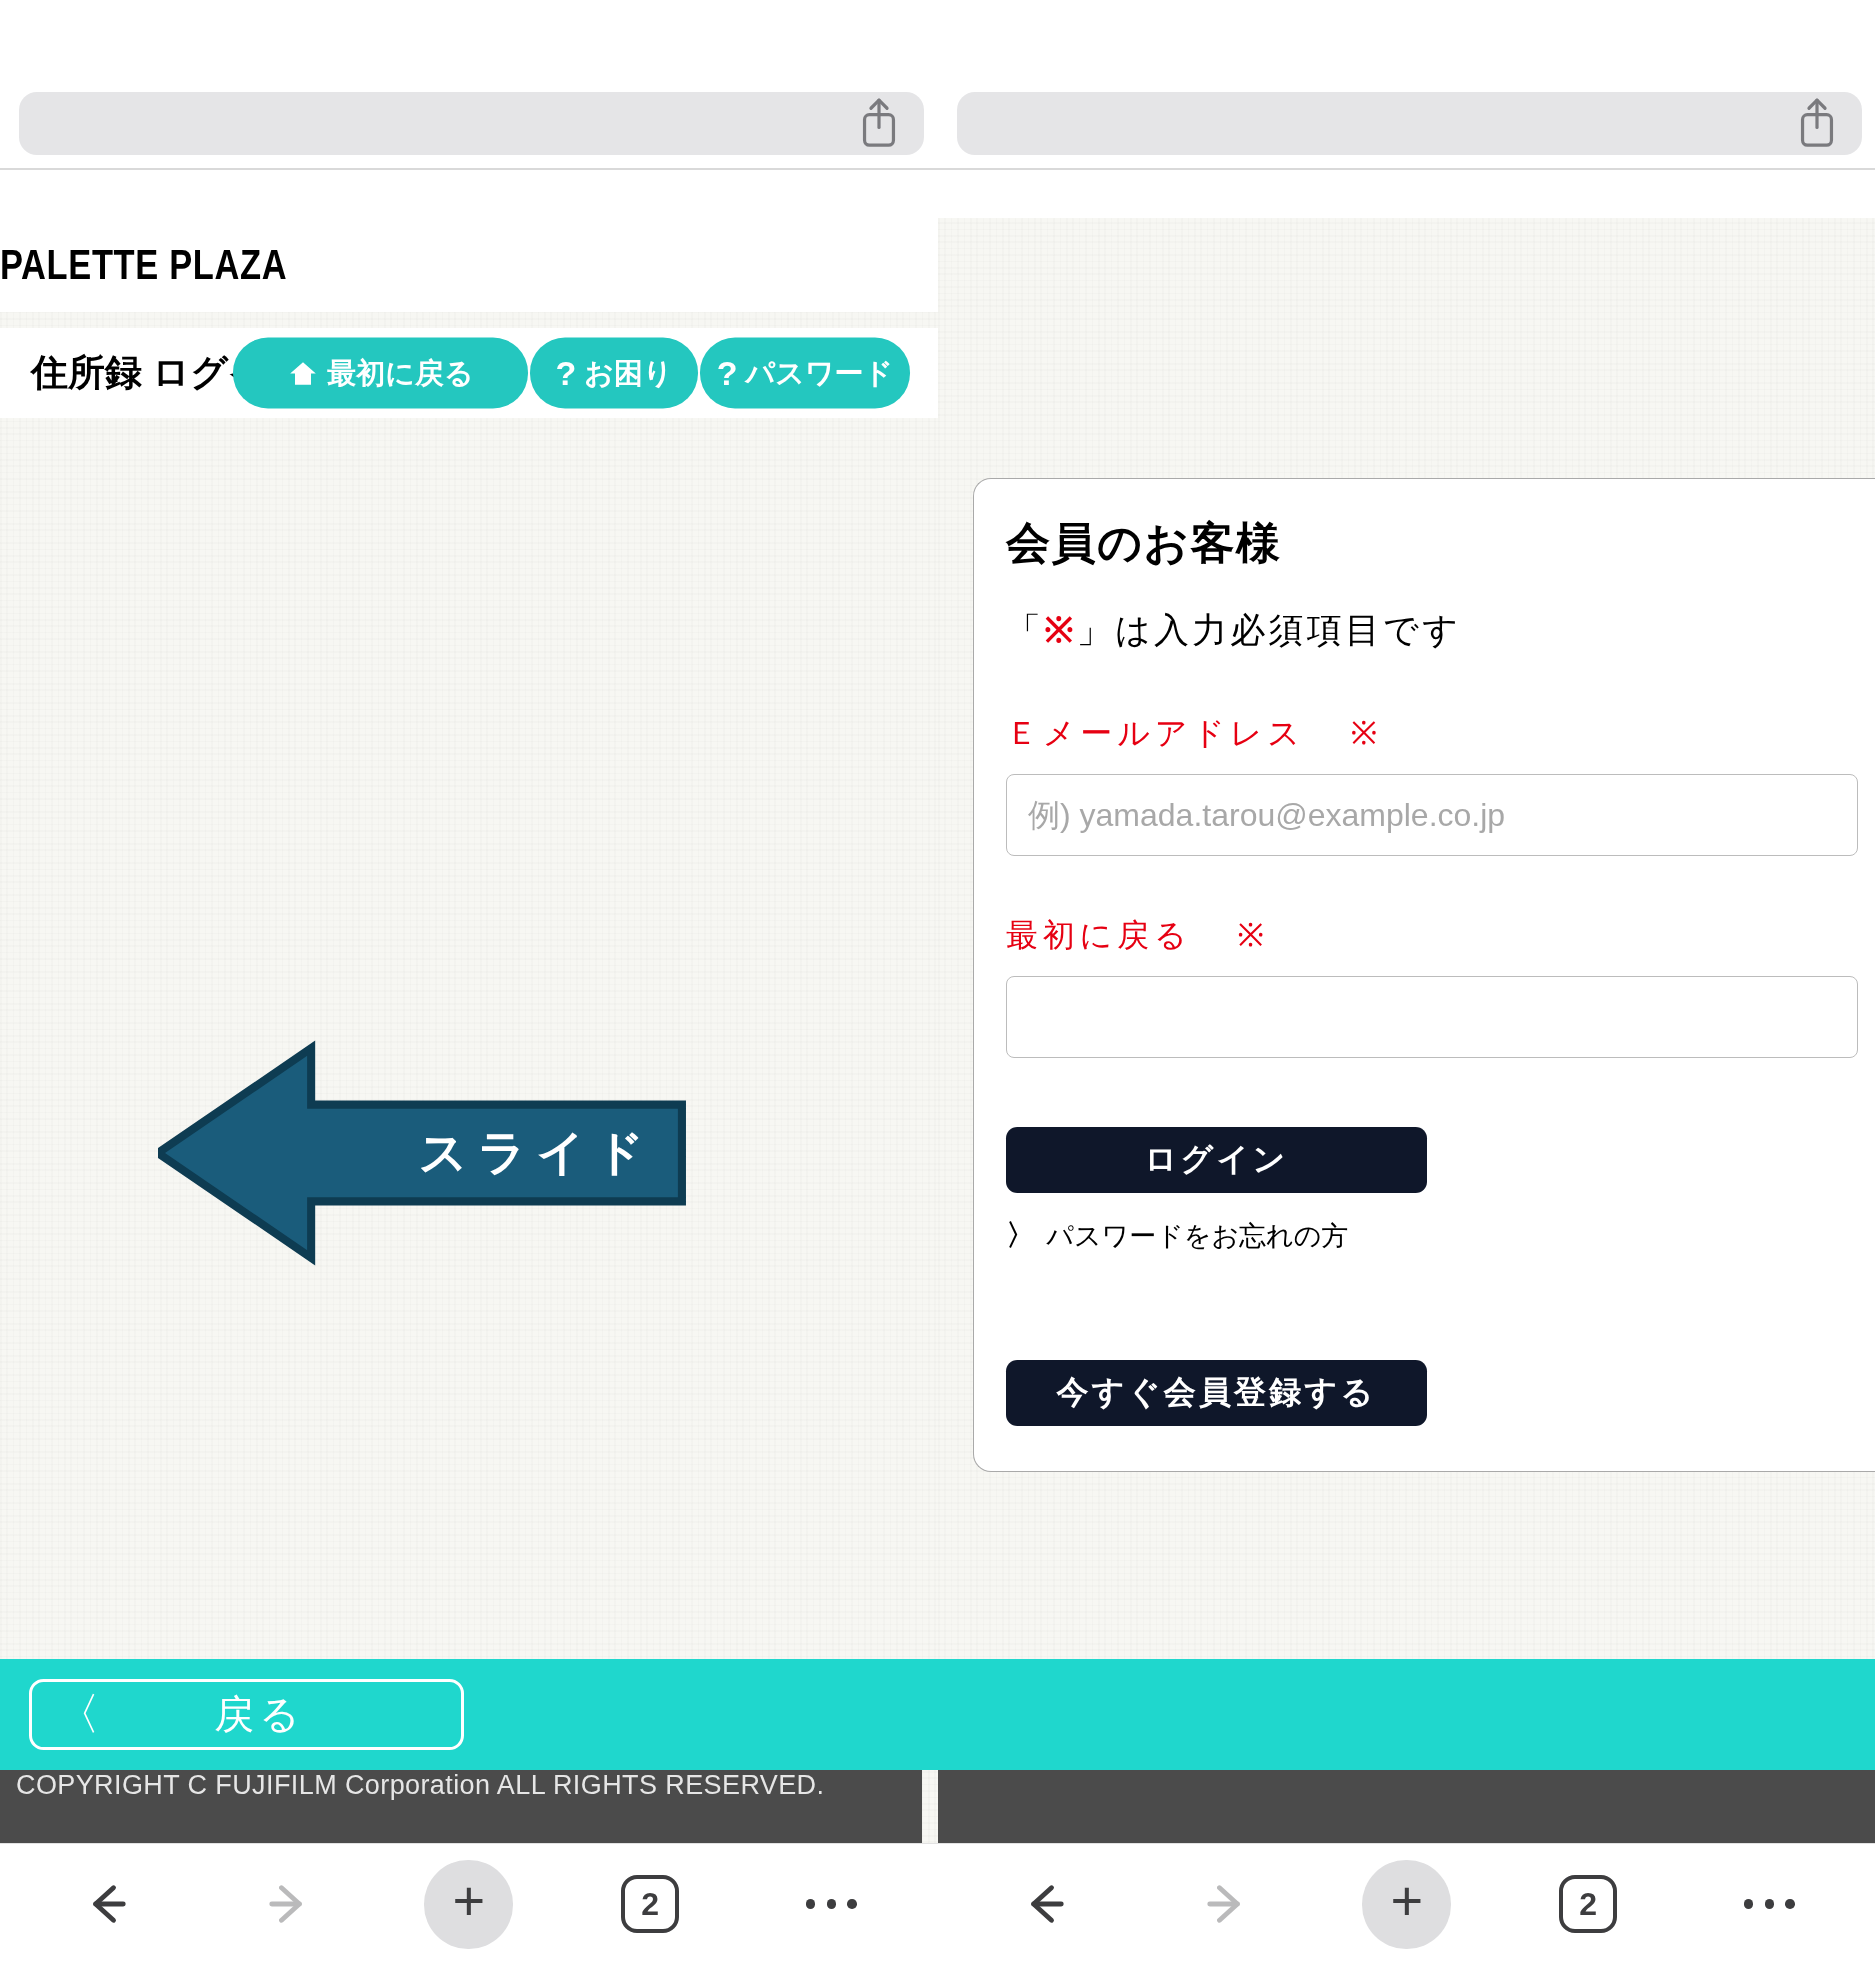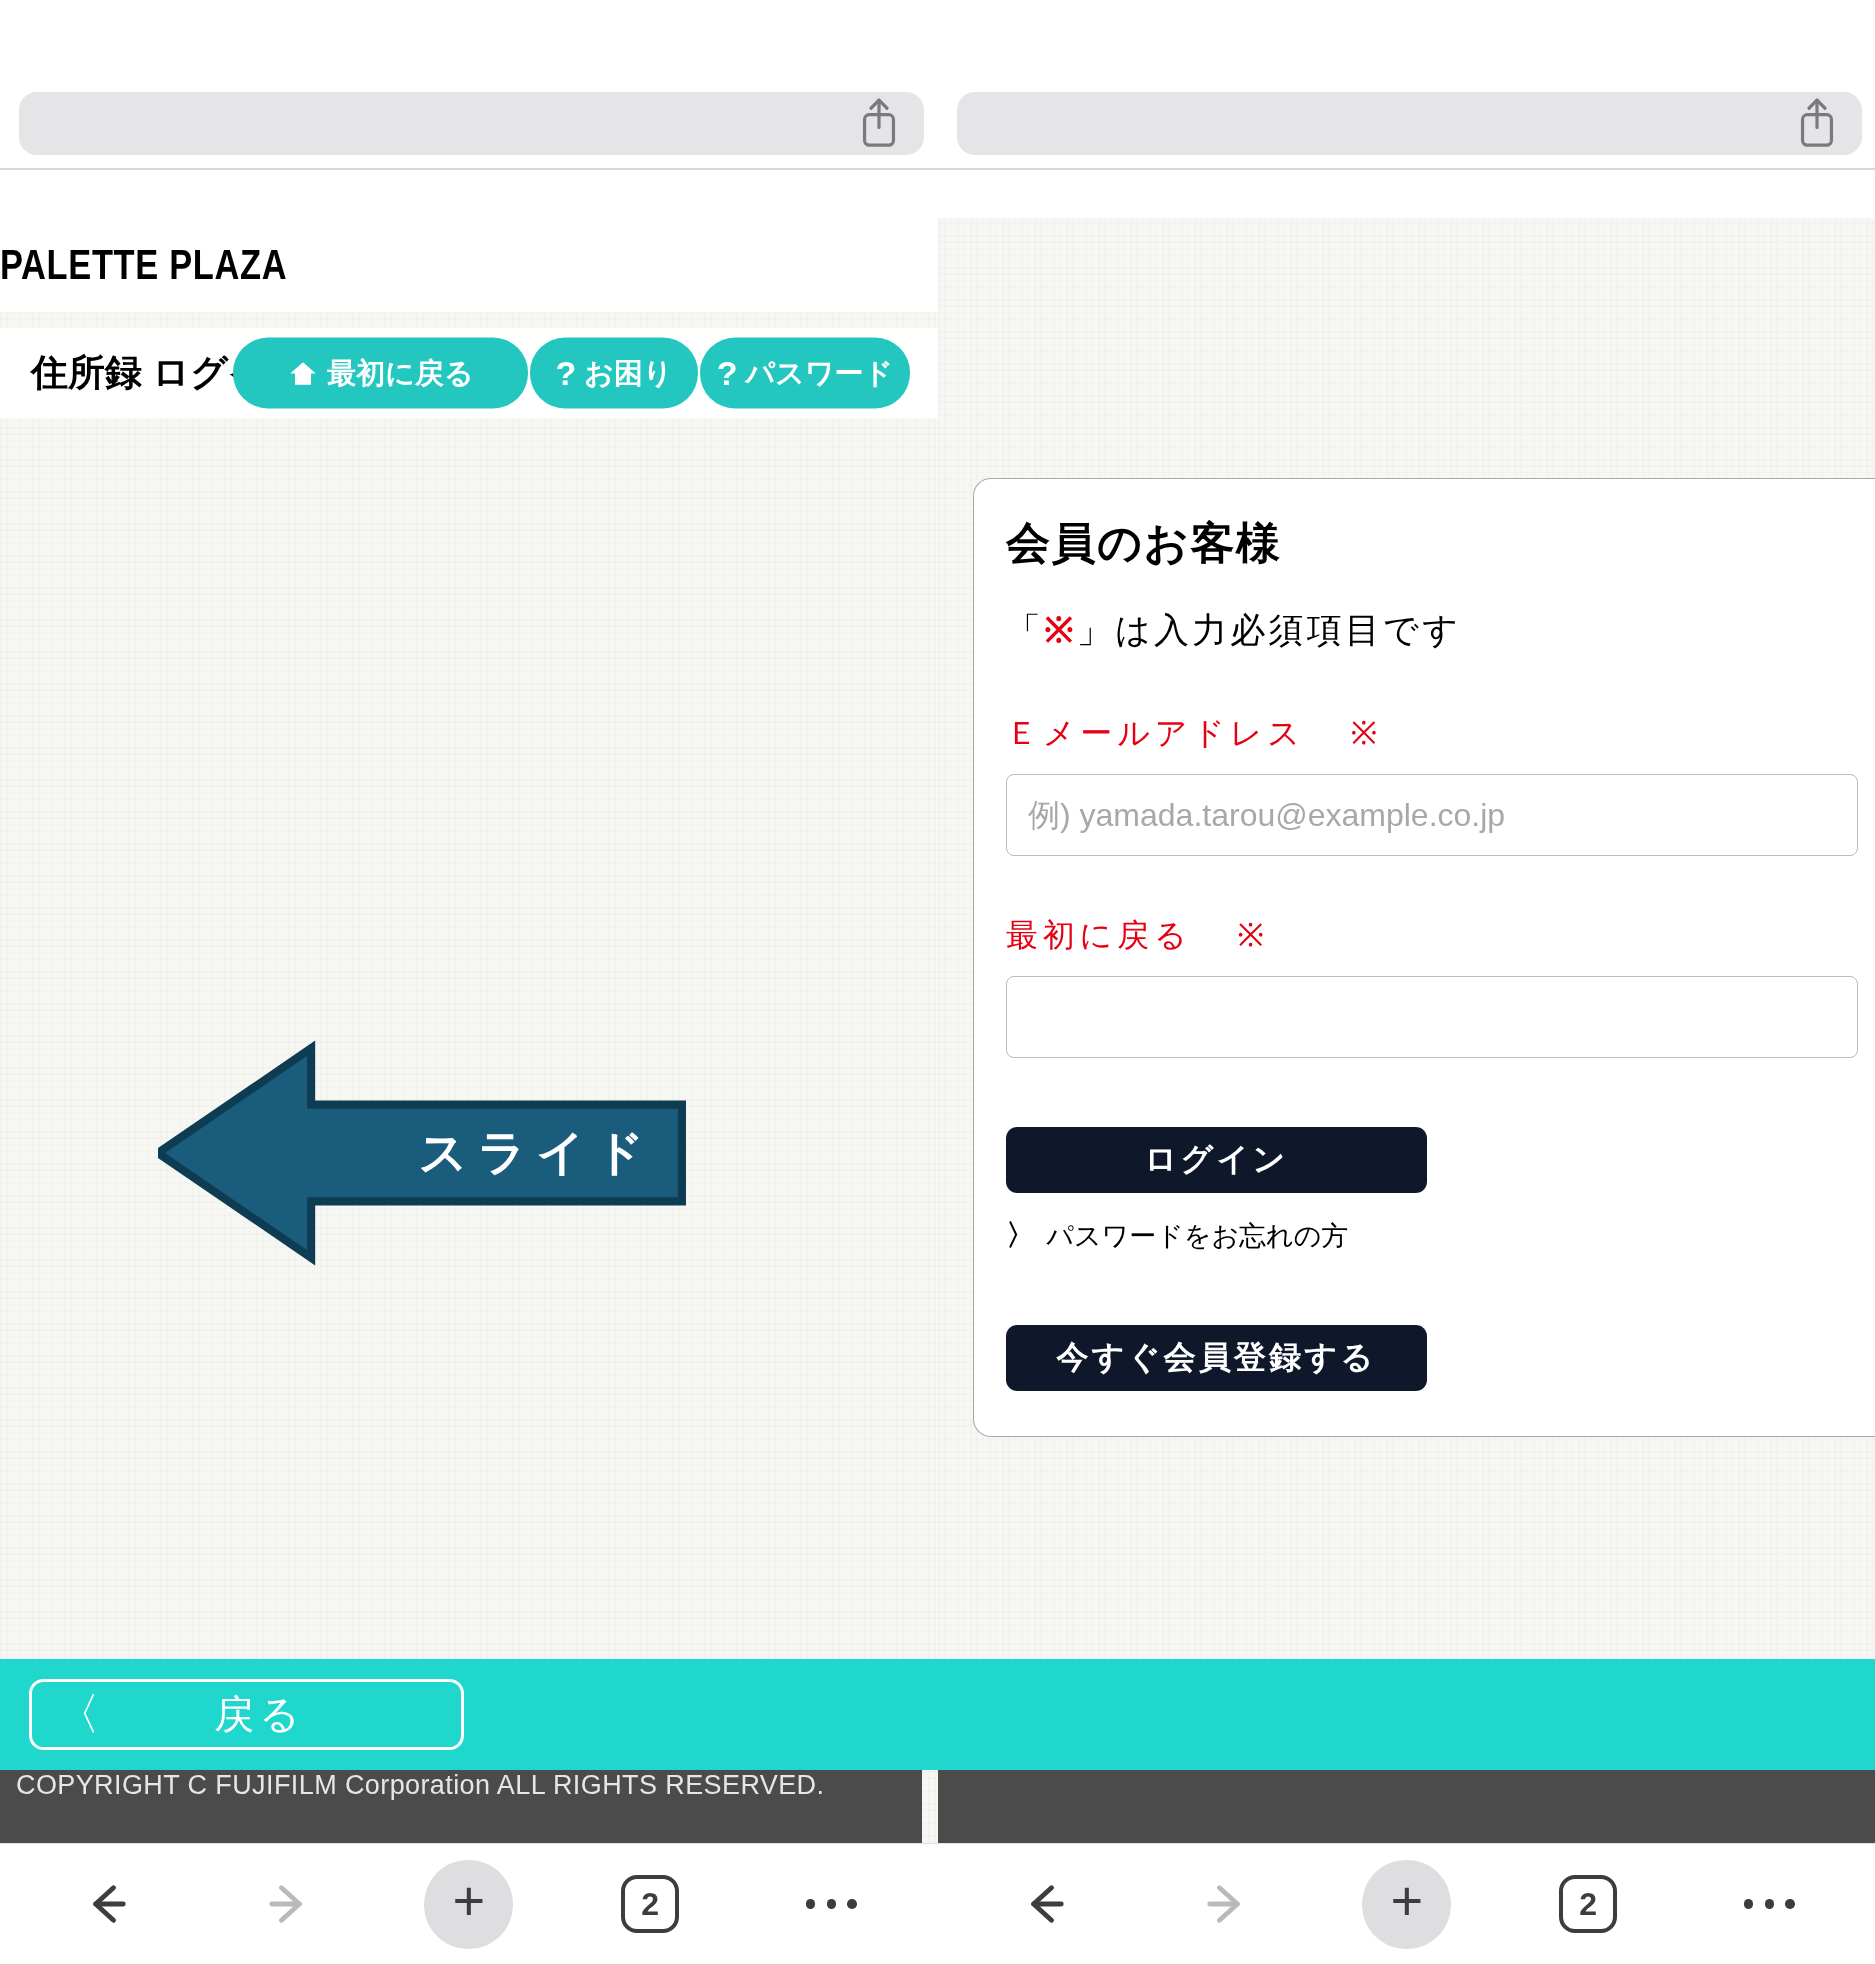--- a/index.html
+++ b/index.html
@@ -225,21 +225,21 @@
     font-size:32px; letter-spacing:3.2px;
     margin-top: 69px;
     font-weight: bold;
   }
   .forgot {
     margin-top: 22.6px;
     display:flex; align-items:center; gap:11.3px;
     font-size:27px; color:#000;
   }
   .forgot .chev { font-weight:900; font-size:29px; }
-  .teal-btn.register { margin-top: 69px; text-align: right; }
+  .teal-btn.register { margin-top: 104px; text-align: right; }
 
   .rp-tealband {
     position:absolute; left:0; right:0; bottom:73px;
     height:111px; background:#1fd7cd;
   }
   .rp-greyband {
     position:absolute; left:0; right:0; bottom:0;
     height:73px; background:#4b4b4b;
   }
 </style>

